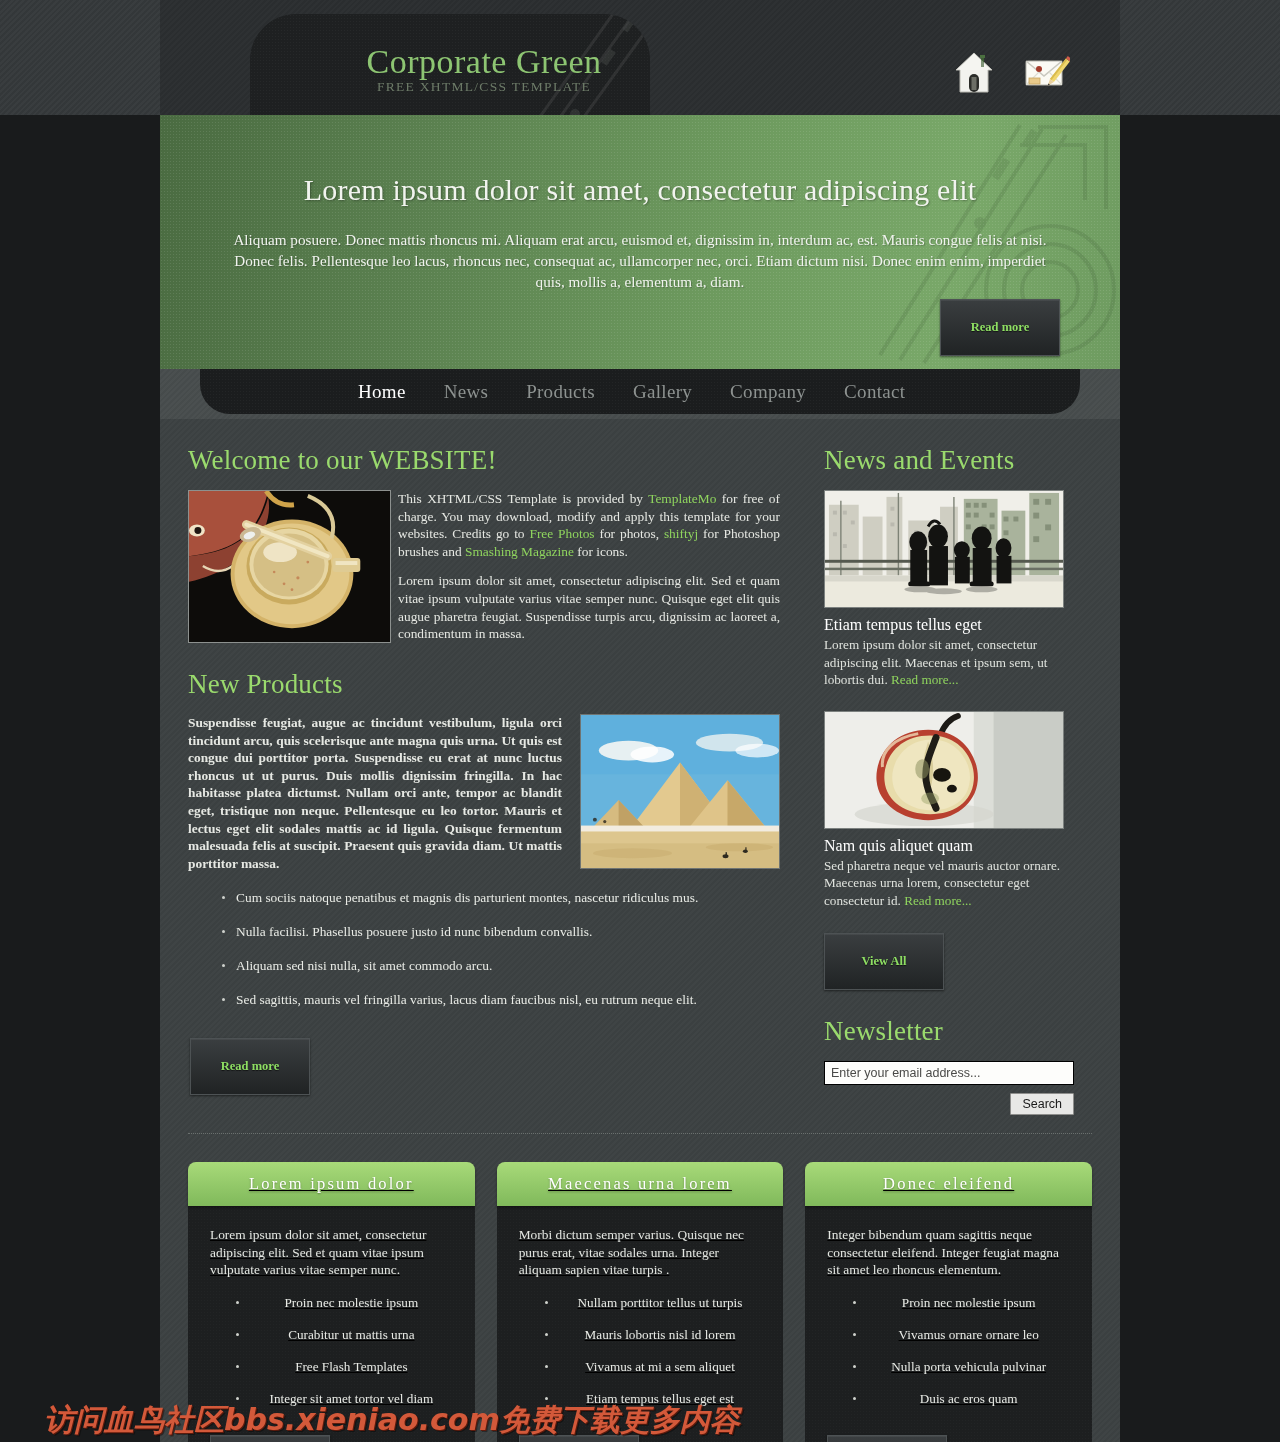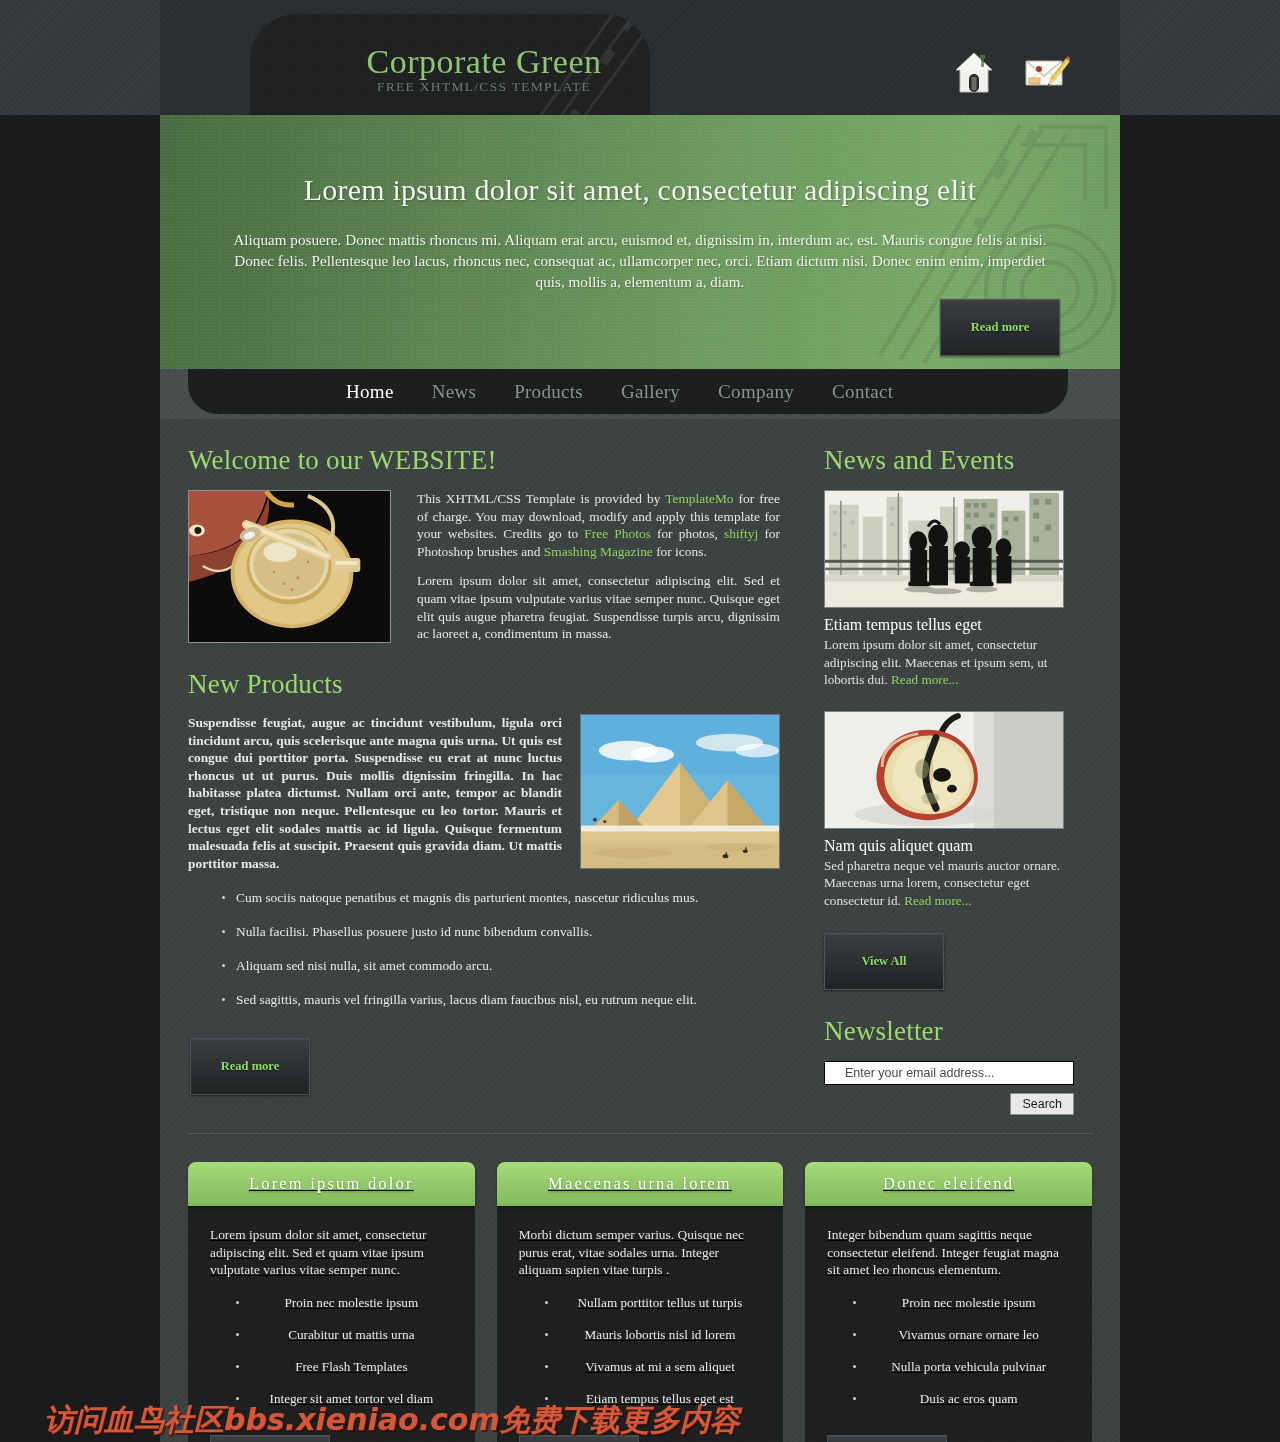--- a/index.html
+++ b/index.html
@@ -107,21 +107,21 @@
   .navwrap {
     position: relative; width: 1280px; height: 50px;
     background: #191b1c;
   }
   .navwrap .shoulder {
     position: absolute; left: 160px; top: 0; width: 960px; height: 50px;
     background: #474c4d;
     background-image: repeating-linear-gradient(135deg, rgba(255,255,255,0.02) 0 2px, rgba(0,0,0,0.02) 2px 4px);
   }
   .navbar {
-    position: absolute; left: 188px; top: 0; width: 880px; height: 45px;
+    position: absolute; left: 200px; top: 0; width: 880px; height: 45px;
     background: #1b1d1e;
     border-radius: 0 0 30px 30px;
     background-image: radial-gradient(rgba(255,255,255,0.035) .6px, transparent .8px);
     background-size: 3px 3px;
   }
   .navbar ul { list-style: none; margin: 0; padding: 0; display: flex; height: 45px; align-items: center; padding-left: 158px; }
   .navbar li { margin-right: 38px; }
   .navbar a {
     font-family: "Liberation Serif", serif;
     font-size: 19px; color: #8d9290; text-decoration: none; letter-spacing: .3px;
@@ -138,21 +138,21 @@
   }
   .cols { display: flex; padding: 22px 28px 0 28px; }
   .col-left { width: 612px; padding-right: 20px; }
   .col-right { width: 272px; padding-left: 24px; }
 
   h2.sec {
     font-family: "Liberation Serif", serif;
     font-weight: normal; color: #9ada6d; margin: 4px 0 14px 0;
     font-size: 27px; letter-spacing: .2px;
   }
-  .intro-row { display: flex; gap: 26px; }
+  .intro-row { display: flex; gap: 7px; }
   .thumb {
     width: 203px; height: 153px; border: 1px solid #8d918f; flex: none;
     overflow: hidden; background: #111;
   }
   .thumb svg { display: block; width: 100%; height: 100%; }
   .body-text, .body-text p {
     color: #e6e8e3; font-size: 13.4px; line-height: 17.6px; text-align: justify;
     font-family: "Liberation Serif", serif;
   }
   .body-text p { margin: 0 0 12px 0; }
@@ -181,21 +181,21 @@
   .news-title {
     color: #ffffff; font-weight: normal; font-size: 16px; margin: 8px 0 2px 0;
     font-family: "Liberation Serif", serif;
   }
   .news-body { color: #dfe2dd; font-size: 13.2px; line-height: 17.5px; margin: 0; }
   .news-block { margin-bottom: 22px; }
   .btn-viewall { width: 120px; margin-top: 2px; }
 
   h2.newsletter { margin-top: 26px; }
   .email-input {
-    width: 250px; height: 24px; padding: 2px 20px;
+    width: 250px; height: 24px; padding: 2px 6px;
     background: #fdfdfb; border: 1px solid #000; color: #4a4a48;
     font-family: "Liberation Sans", sans-serif; font-size: 12.5px;
     outline: none; box-shadow: inset 0 0 0 1px #fff;
   }
   .search-row { display: flex; justify-content: flex-end; width: 250px; margin-top: 8px; }
   .search-btn {
     background: #e8e8e6; border: 1px solid #8e8e8c; color: #1a1a1a;
     font-family: "Liberation Sans", sans-serif; font-size: 12.5px;
     padding: 3px 11px; cursor: pointer; border-radius: 1px;
   }

